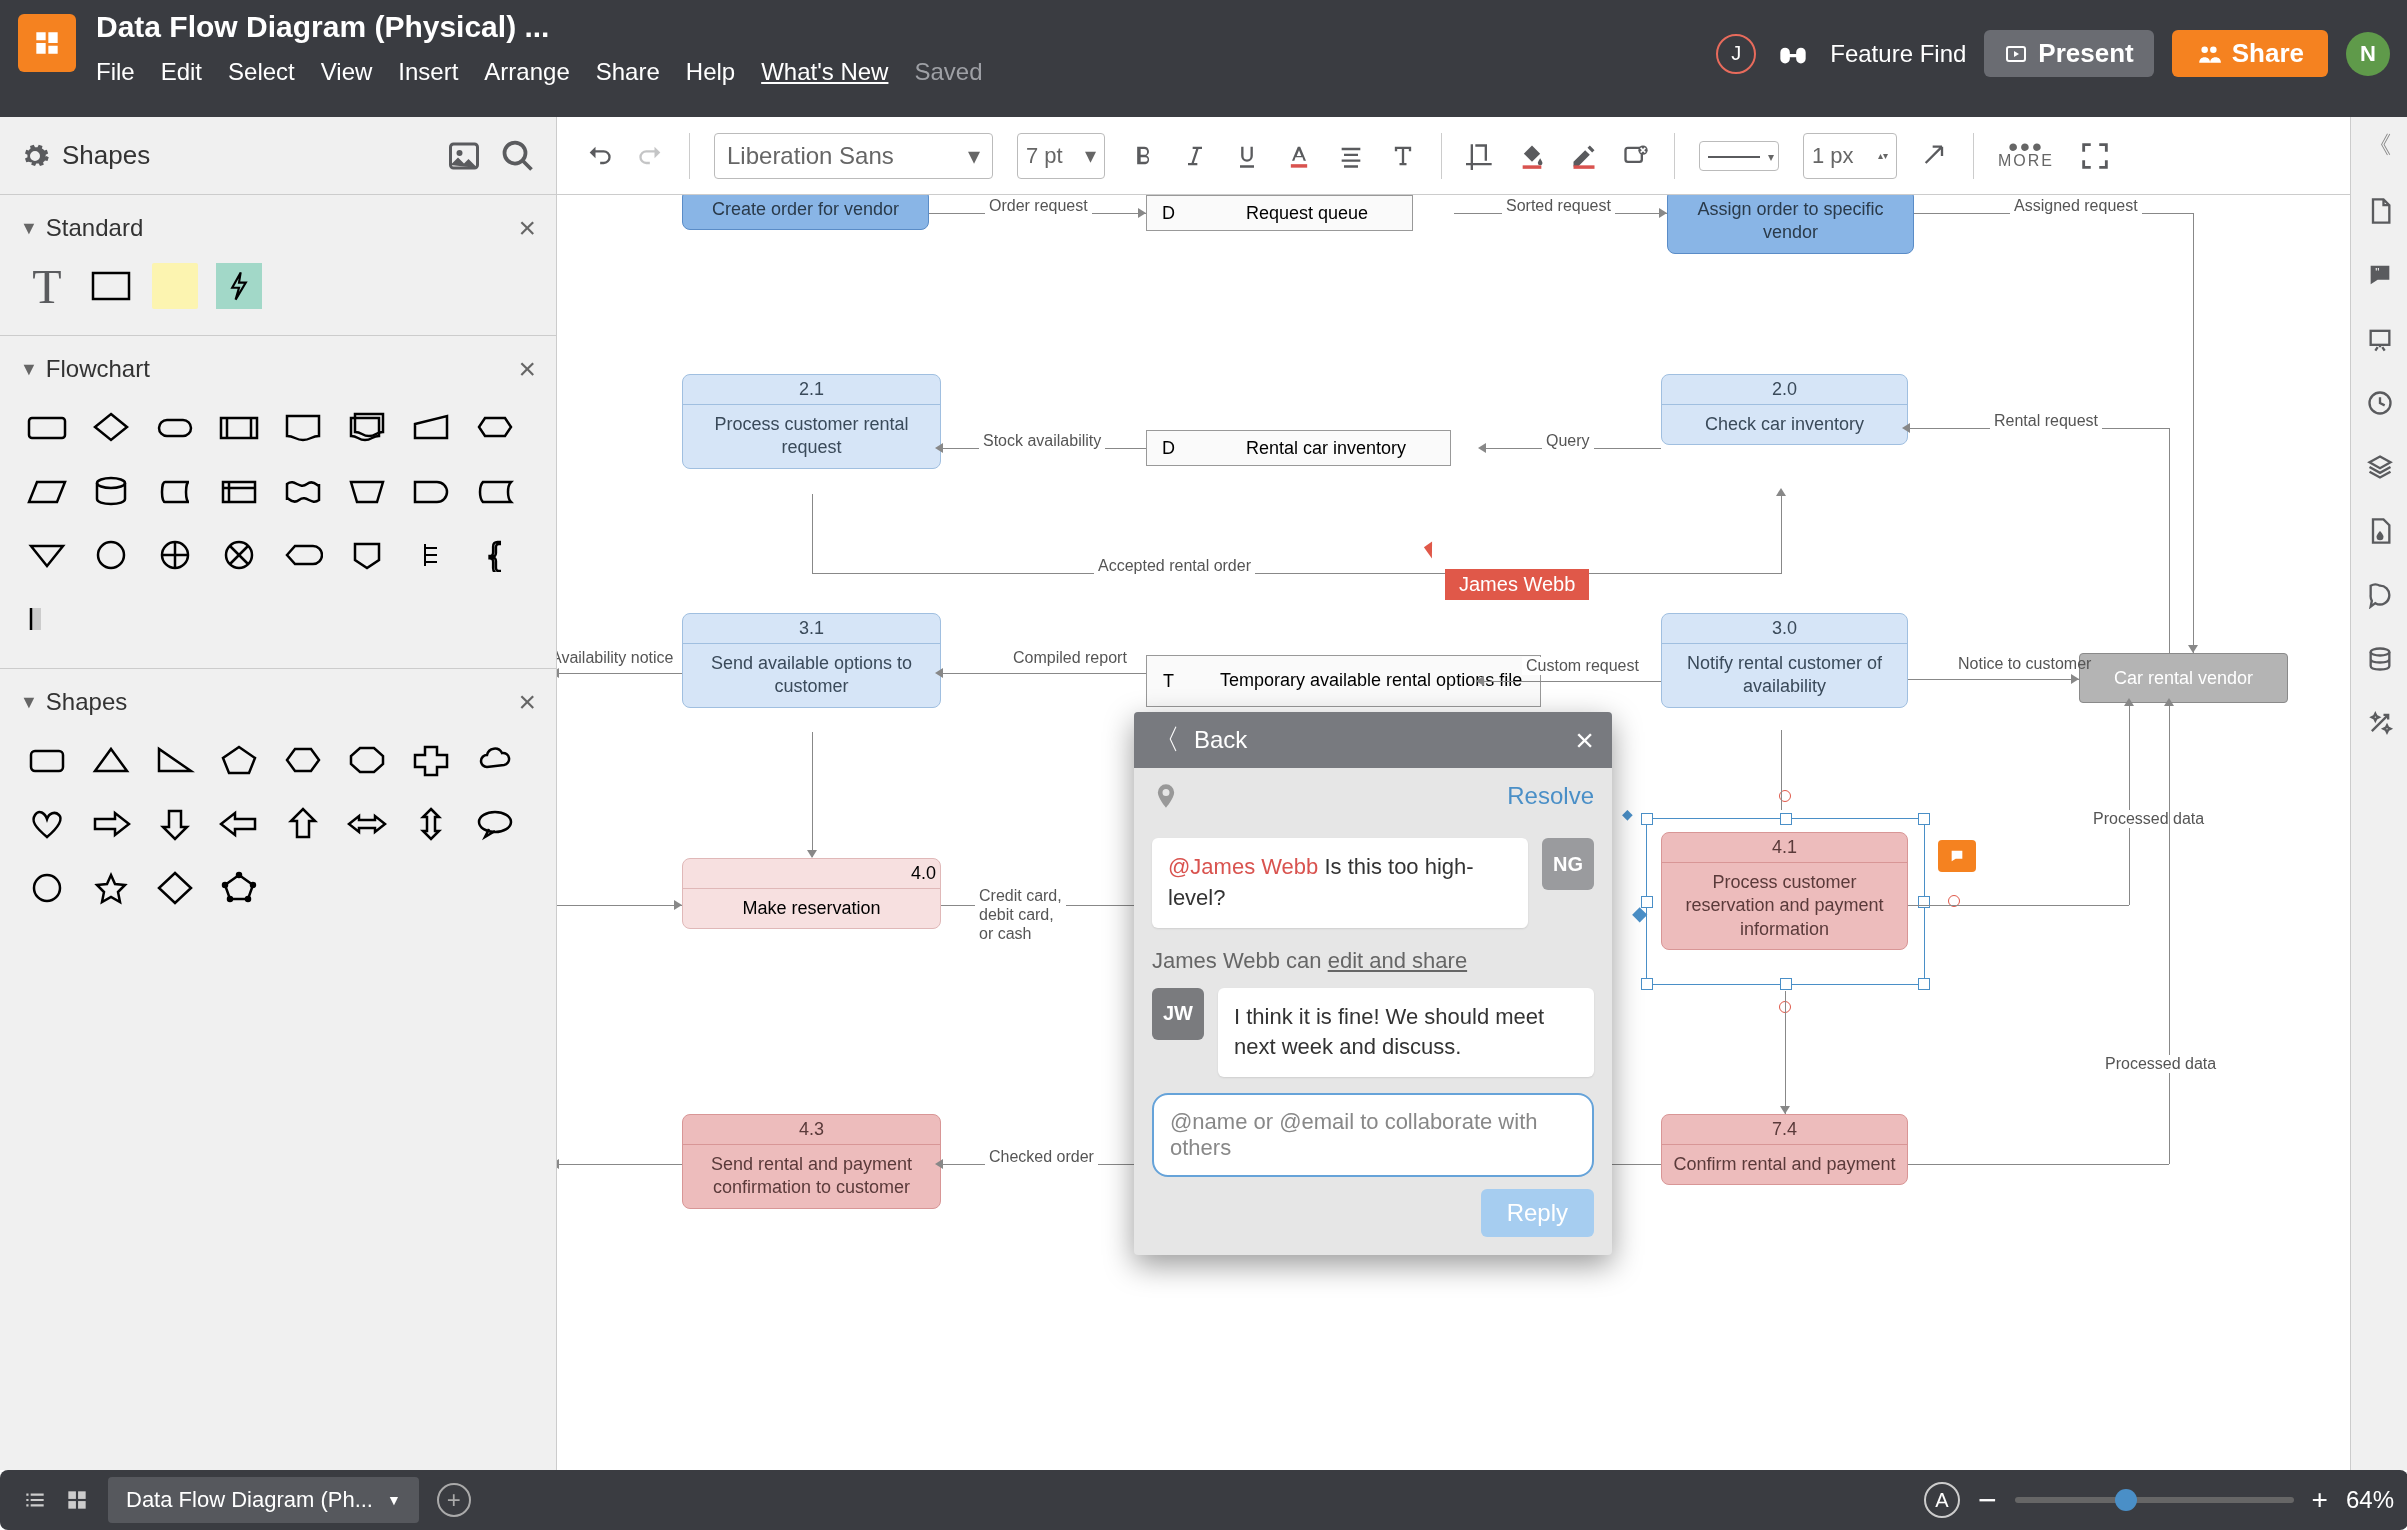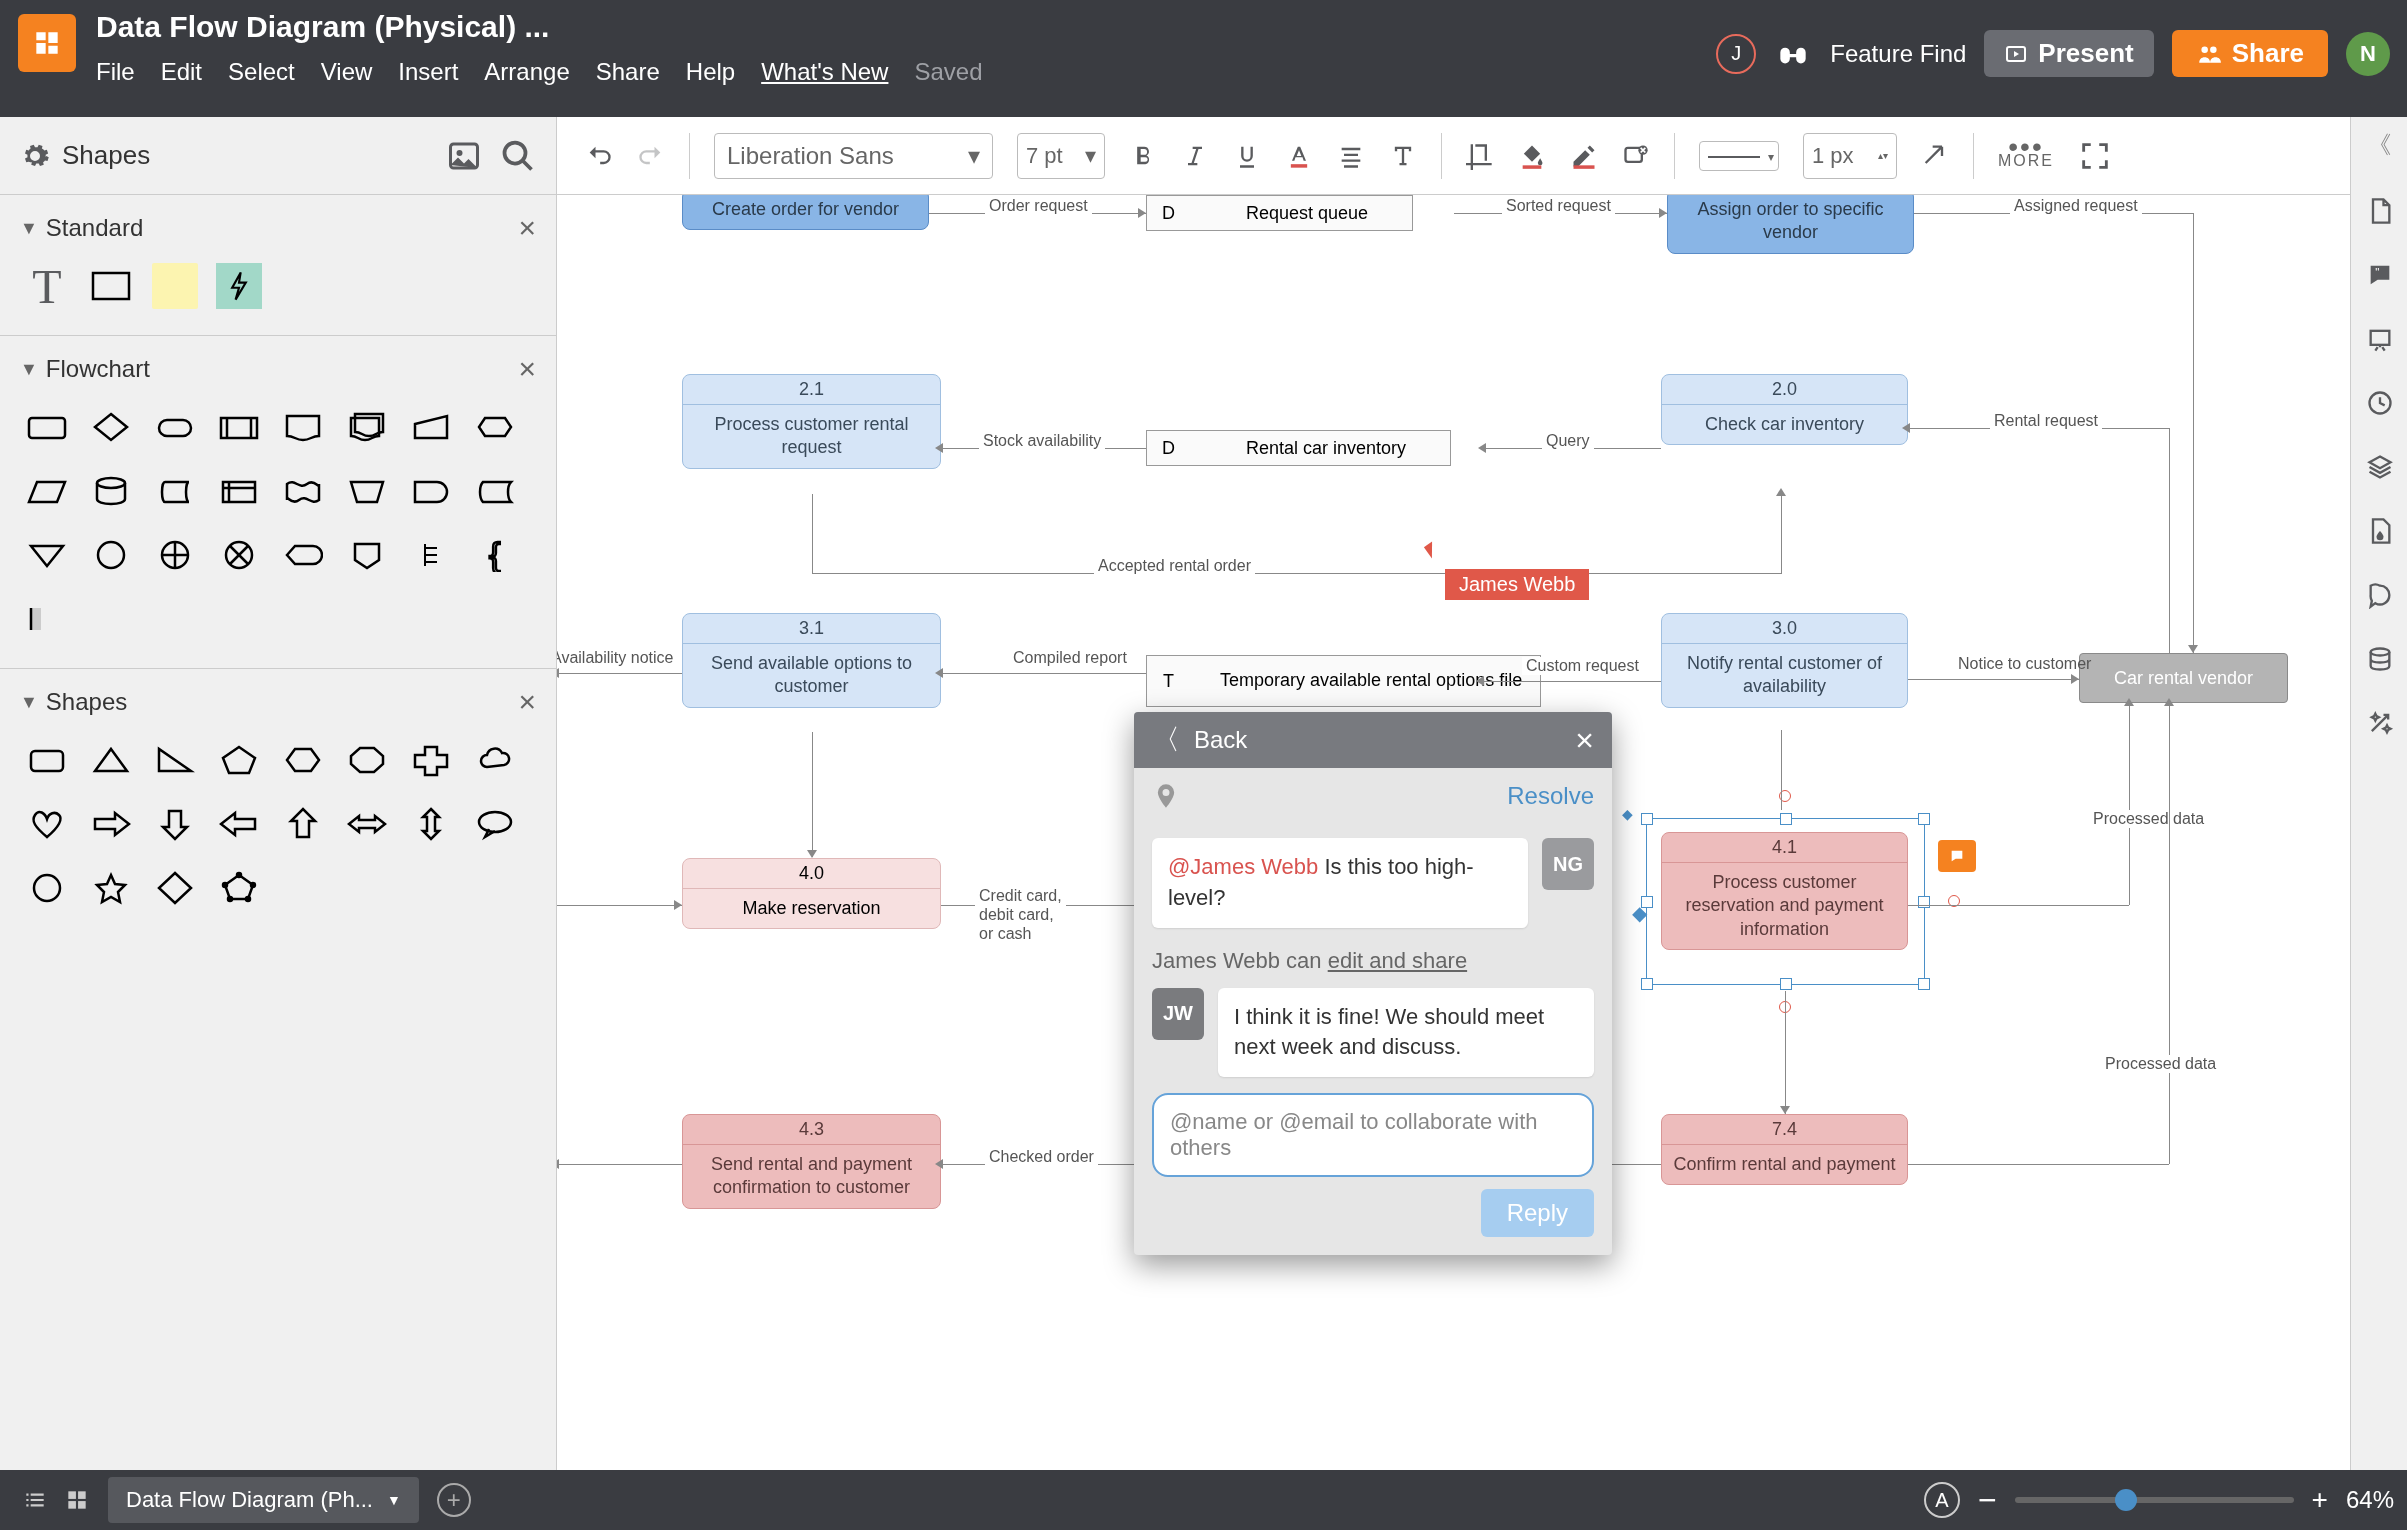--- a/index.html
+++ b/index.html
@@ -66,21 +66,21 @@
 .canvas { flex: 1; position: relative; background: #fff; overflow: hidden; }
 .node { position: absolute; border: 1px solid; border-radius: 8px; text-align: center; font-size: 18px; }
 .node .node-id { padding: 4px; border-bottom: 1px solid; }
 .node .node-label { padding: 8px 10px; line-height: 1.3; }
 .blue { background: #89b5e6; border-color: #5a8cc7; color: #2a3a4a; }
 .lblue { background: #d6e5f7; border-color: #a0bfe0; color: #3a4a5a; }
 .lblue .node-id { border-color: #a0bfe0; }
 .pink { background: #edbcbc; border-color: #d89696; color: #5a3a3a; }
 .pink .node-id { border-color: #d89696; }
 .lpink { background: #f7e0e0; border-color: #e0b8b8; }
-.lpink .node-id { border-color: #e0b8b8; }
+.lpink .node-id { border-color: #e0b8b8; text-align: right; }
 .gray { background: #b4b4b4; border-color: #8a8a8a; color: #fff; }
 .ds { position: absolute; display: flex; height: 36px; }
 .ds .ds-letter { width: 44px; border: 1px solid #999; border-right: none; display: flex; align-items: center; justify-content: center; font-size: 18px; background: #fafafa; }
 .ds .ds-sep { width: 12px; border-top: 1px solid #999; border-bottom: 1px solid #999; background: #fafafa; }
 .ds .ds-label { padding: 0 44px; border: 1px solid #999; border-left: none; display: flex; align-items: center; font-size: 18px; background: #fafafa; }
 .edge-label { position: absolute; font-size: 16px; color: #555; background: #fff; padding: 0 4px; white-space: nowrap; }
 .hline { position: absolute; height: 1px; background: #888; }
 .vline { position: absolute; width: 1px; background: #888; }
 .arrow-head { position: absolute; width: 0; height: 0; }
 .arr-r { border-top: 5px solid transparent; border-bottom: 5px solid transparent; border-left: 8px solid #888; }
@@ -117,21 +117,21 @@
 .comment-input { margin: 12px 18px; border: 2px solid #66a3d9; border-radius: 16px; background: #fff; padding: 14px 16px; color: #888; font-size: 22px; min-height: 74px; }
 .reply-btn { float: right; background: #a6cdf0; color: #fff; font-size: 24px; padding: 10px 26px; border-radius: 6px; margin: 0 18px 18px 0; }
 
 
 .selection { position: absolute; border: 1px solid #4a8fc7; }
 .sel-handle { position: absolute; width: 12px; height: 12px; background: #fff; border: 1px solid #4a8fc7; }
 .sel-dot { position: absolute; width: 12px; height: 12px; background: #fff; border: 1px solid #e05849; border-radius: 50%; }
 .sel-comment { position: absolute; background: #f58220; width: 38px; height: 32px; border-radius: 4px; display: flex; align-items: center; justify-content: center; }
 
 
-.footer { height: 60px; background: #3a3c41; display: flex; align-items: center; color: #fff; padding: 0 14px; }
+.footer { height: 60px; background: #3a3c41; display: flex; align-items: center; color: #fff; padding: 0 14px; border-radius: 8px; }
 .footer .fbtn { width: 42px; height: 42px; display: flex; align-items: center; justify-content: center; }
 .footer svg { fill: #ccc; width: 26px; height: 26px; }
 .page-tab { background: #56585d; height: 46px; display: flex; align-items: center; padding: 0 18px; font-size: 22px; border-radius: 4px; margin-left: 10px; gap: 14px; }
 .page-tab .dd { font-size: 14px; }
 .add-page { width: 34px; height: 34px; border: 2px solid #aaa; border-radius: 50%; display: flex; align-items: center; justify-content: center; font-size: 24px; color: #aaa; margin-left: 18px; }
 .zoom-area { margin-left: auto; display: flex; align-items: center; gap: 18px; font-size: 24px; }
 .zoom-slider { width: 279px; height: 6px; background: #666; border-radius: 3px; position: relative; }
 .zoom-handle { position: absolute; width: 22px; height: 22px; background: #4a8fc7; border-radius: 50%; top: -8px; }
 .alpha-icon { width: 36px; height: 36px; border: 2px solid #ccc; border-radius: 50%; display: flex; align-items: center; justify-content: center; font-size: 20px; }
 </style>

